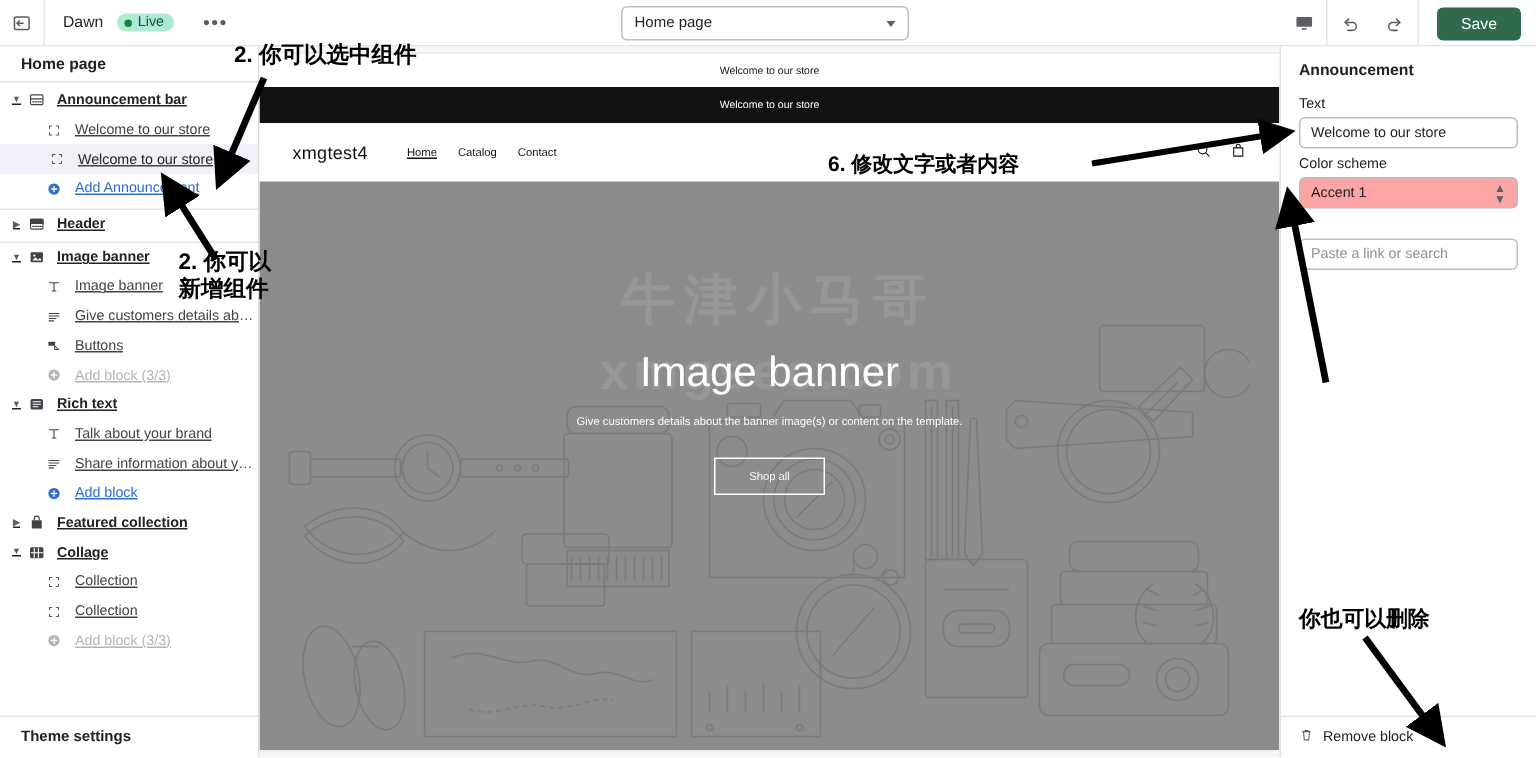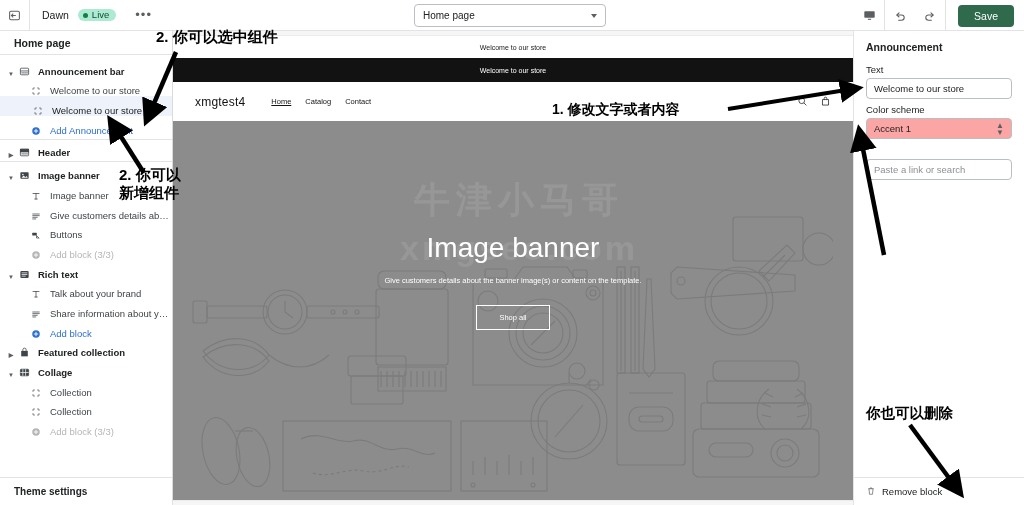--- a/index.html
+++ b/index.html
@@ -59,22 +59,22 @@
     position: absolute; left: 0; top: 31px; width: 173px; height: 474px;
     background: #ffffff; border-right: 1px solid #e1e3e5;
   }
   .sb-title {
     height: 24px; display: flex; align-items: center; padding-left: 14px;
     font-size: 10.5px; font-weight: bold; color: #202223;
     border-bottom: 1px solid #e1e3e5;
   }
   .sb-scroll { height: 420px; overflow: hidden; padding-top: 2px; }
   .sb-row {
-    display: flex; align-items: flex-end; height: 19.7px;
-    font-size: 9.5px; color: #202223; white-space: nowrap;
+    display: flex; align-items: center; height: 19.7px;
+    font-size: 9.5px; color: #202223; white-space: nowrap; text-decoration: underline;
   }
   .sb-row.section { font-weight: bold; padding-left: 6px; }
   .sb-row.block { padding-left: 28px; color: #3f4448; }
   .sb-row.addlink { padding-left: 28px; color: #2c6ecb; }
   .sb-row.addlink.disabled { color: #b5b5b5; }
   .sb-row.selected { background: #eef2fb; border-left: 2px solid transparent; }
   .sb-row.selected .sb-label { color: #202223; }
   .sb-row.sep-top { border-top: 1px solid #e1e3e5; margin-top: 3px; padding-top: 0; }
   .sb-arrow {
     width: 10px; text-align: center; font-size: 6px; color: #5c5f62; flex: 0 0 10px;
@@ -575,16 +575,16 @@
     <line x1="176" y1="52" x2="152" y2="108" stroke="#000" stroke-width="4.5" marker-end="url(#ah)"></line>
     <line x1="144" y1="173" x2="118" y2="132" stroke="#000" stroke-width="4.5" marker-end="url(#ah)"></line>
     <line x1="728" y1="109" x2="846" y2="90" stroke="#000" stroke-width="4" marker-end="url(#ah)"></line>
     <line x1="884" y1="255" x2="862" y2="144" stroke="#000" stroke-width="4.5" marker-end="url(#ah)"></line>
     <line x1="910" y1="425" x2="952" y2="482" stroke="#000" stroke-width="4.5" marker-end="url(#ah)"></line>
   </svg>
 
   <div class="anno anno-1">2. 你可以选中组件</div>
   <div class="anno anno-2">2. 你可以
 新增组件</div>
-  <div class="anno anno-3">1. 修改文字或者内容</div>
+  <div class="anno anno-3">6. 修改文字或者内容</div>
   <div class="anno anno-5">你也可以删除</div>
 
 </div>
 
 </body></html>

